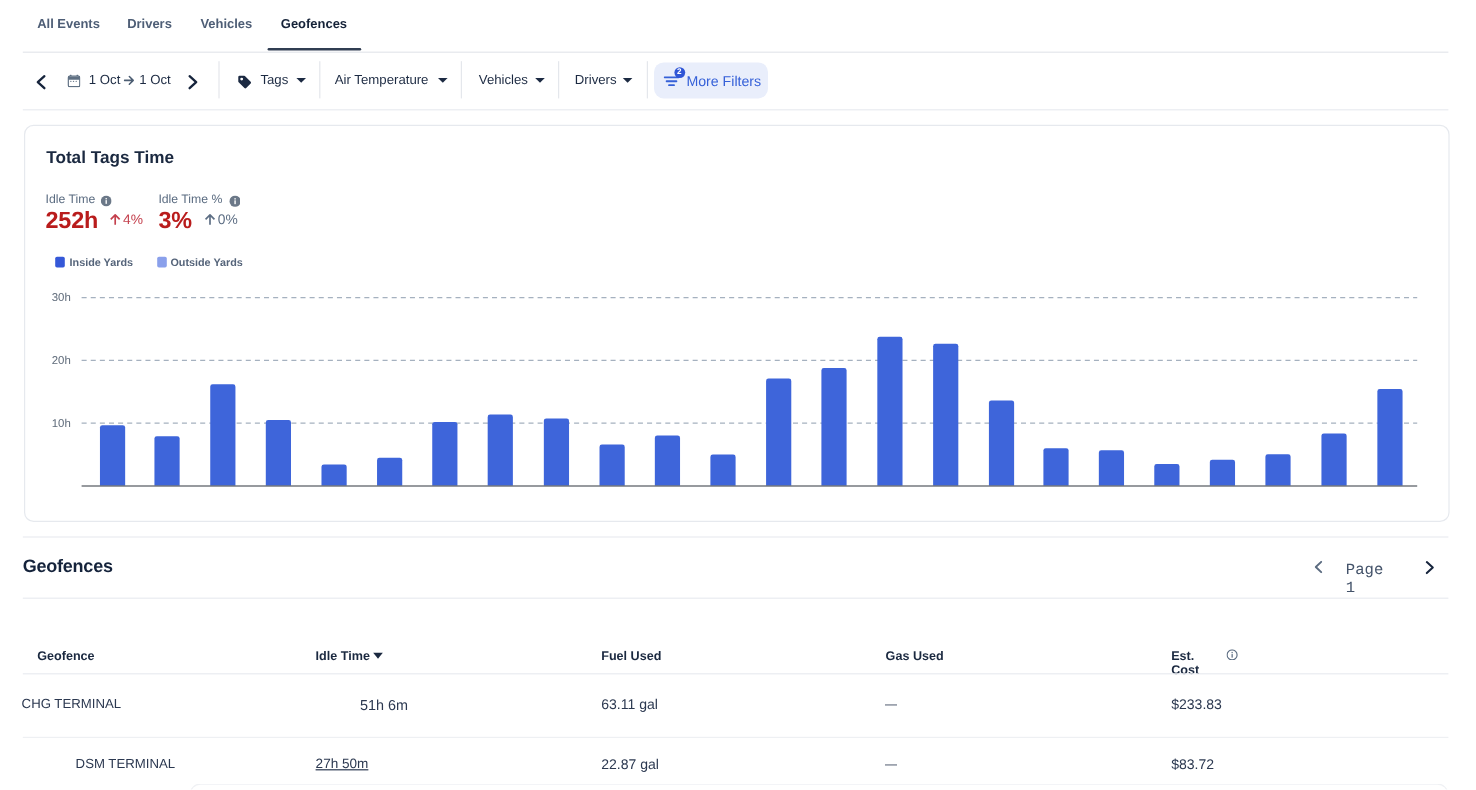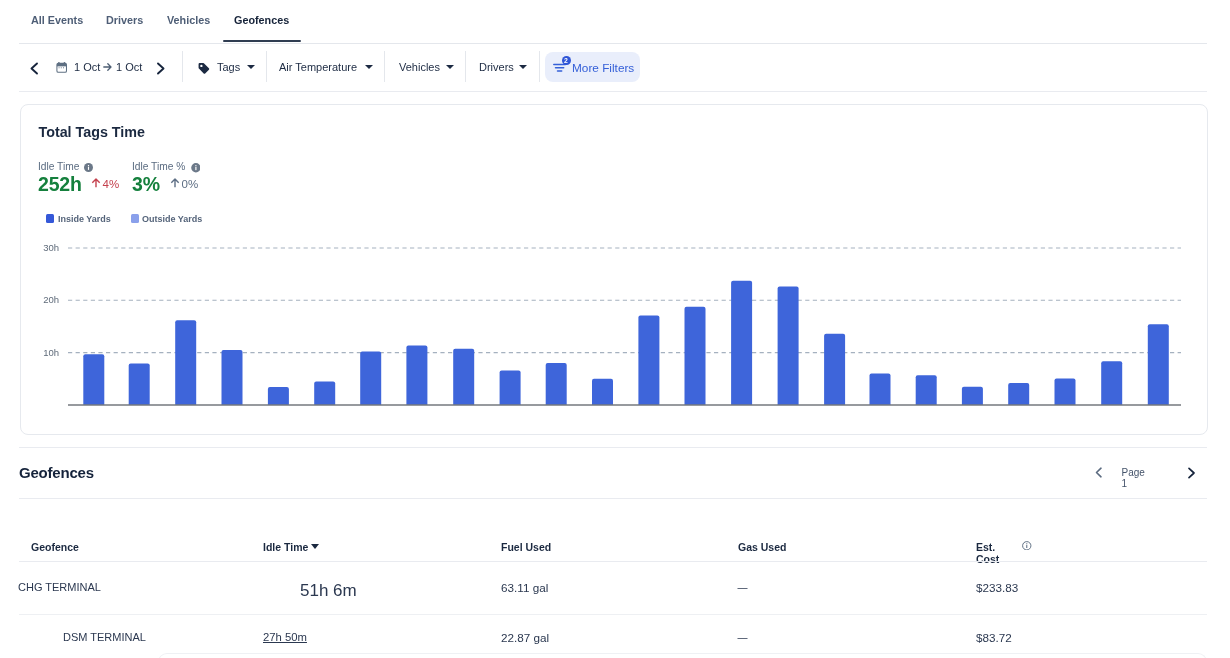--- a/index.html
+++ b/index.html
@@ -21,29 +21,29 @@
 
 
 #morebtn { position:absolute; left:545px; top:52px; width:95px; height:30px; background:#e9eefb; border-radius:8px; }
 #moretext { position:absolute; left:572px; top:61px; font-size:11.8px; color:#3560d8; }
 #badge { position:absolute; left:561.5px; top:56.2px; width:9px; height:9px; background:#2f55d6; border-radius:50%; color:#fff; font-size:6.8px; font-weight:700; text-align:center; line-height:9.6px; }
 
 
 #card { position:absolute; left:19.5px; top:104px; width:1188px; height:331px; border:1px solid #e6e9ee; border-radius:8px; background:#fff; }
 #cardtitle { position:absolute; left:38.5px; top:123.5px; font-size:14.3px; font-weight:700; color:#1b2940; letter-spacing:0px;}
 .statlabel { position:absolute; top:160.5px; font-size:10.2px; color:#5a6b80; }
-.statval { position:absolute; top:172.5px; font-size:19.5px; font-weight:700; color:#15803d; letter-spacing:-0.2px; }
+.statval { position:absolute; top:172.5px; font-size:19.5px; font-weight:700; color:#b91c1c; letter-spacing:-0.2px; }
 .statdelta { position:absolute; top:178px; font-size:11.5px; }
 .legsq { position:absolute; top:214px; width:8px; height:8.5px; border-radius:1.5px; }
 .legtext { position:absolute; top:213.5px; font-size:9px; font-weight:700; color:#55647a; }
 
 
 #secline { position:absolute; left:19px; top:447px; width:1188px; height:1px; background:#e9ebf0; }
 #sectitle { position:absolute; left:19px; top:464px; font-size:15px; font-weight:700; color:#15233b; letter-spacing:-0.2px; }
-#pagetext { position:absolute; left:1121.5px; top:466.5px; font-size:10px; color:#44536a; }
+#pagetext { position:absolute; left:1121.5px; top:466.5px; font-size:13px; color:#44536a;font-family:Liberation Mono, monospace; }
 #hdrline { position:absolute; left:19px; top:498px; width:1188px; height:1px; background:#e9ebf0; }
 
 
 .th { position:absolute; top:540.5px; font-size:10.5px; font-weight:700; color:#1b2940; }
 .thline { position:absolute; left:19px; top:561px; width:1188px; height:1px; background:#e9ebf0; }
 .td1 { position:absolute; top:581px; font-size:11px; color:#2b3850; }
 .td2 { position:absolute; top:631px; font-size:11px; color:#2b3850; }
 .rowline { position:absolute; left:19px; top:614px; width:1188px; height:1px; background:#eef0f3; }
 #bottomline { position:absolute; left:158px; top:653px; width:1049px; height:10px; border:1.2px solid #eff1f4; border-bottom:none; border-radius:9px 9px 0 0; }
 </style>
@@ -193,21 +193,21 @@
   <div class="th" style="left:738px;">Gas Used</div>
   <div class="th" style="left:976px;">Est. Cost</div>
   <svg class="abs" style="left:1022px; top:540.5px;" width="9.5" height="9.5" viewBox="0 0 16 16">
       <circle cx="8" cy="8" r="7" fill="none" stroke="#5a6b80" stroke-width="1.6"></circle>
       <rect x="7.2" y="6.8" width="1.7" height="5" fill="#5a6b80"></rect>
       <rect x="7.2" y="3.8" width="1.7" height="1.8" fill="#5a6b80"></rect>
     </svg>
   <div class="thline"></div>
 
   <div class="td1" style="left:18px;">CHG TERMINAL</div>
-  <div class="td1" style="left:263px; font-size:17px;padding-left:37px;">51h 6m</div>
+  <div class="td1" style="left:263px; font-size:12px;padding-left:37px;">51h 6m</div>
   <div class="td1" style="left:501px; font-size:11.7px;">63.11 gal</div>
   <div class="td1" style="left:737.5px; font-size:10px; top:582px;">—</div>
   <div class="td1" style="left:976px; font-size:11.7px;">$233.83</div>
   <div class="rowline"></div>
 
   <div class="td2" style="left:31px;padding-left:32px;">DSM TERMINAL</div>
   <div class="td2" style="left:263px; font-size:11.3px;text-decoration:underline;">27h 50m</div>
   <div class="td2" style="left:501px; font-size:11.7px;">22.87 gal</div>
   <div class="td2" style="left:737.5px; font-size:10px; top:632px;">—</div>
   <div class="td2" style="left:976px; font-size:11.7px;">$83.72</div>

